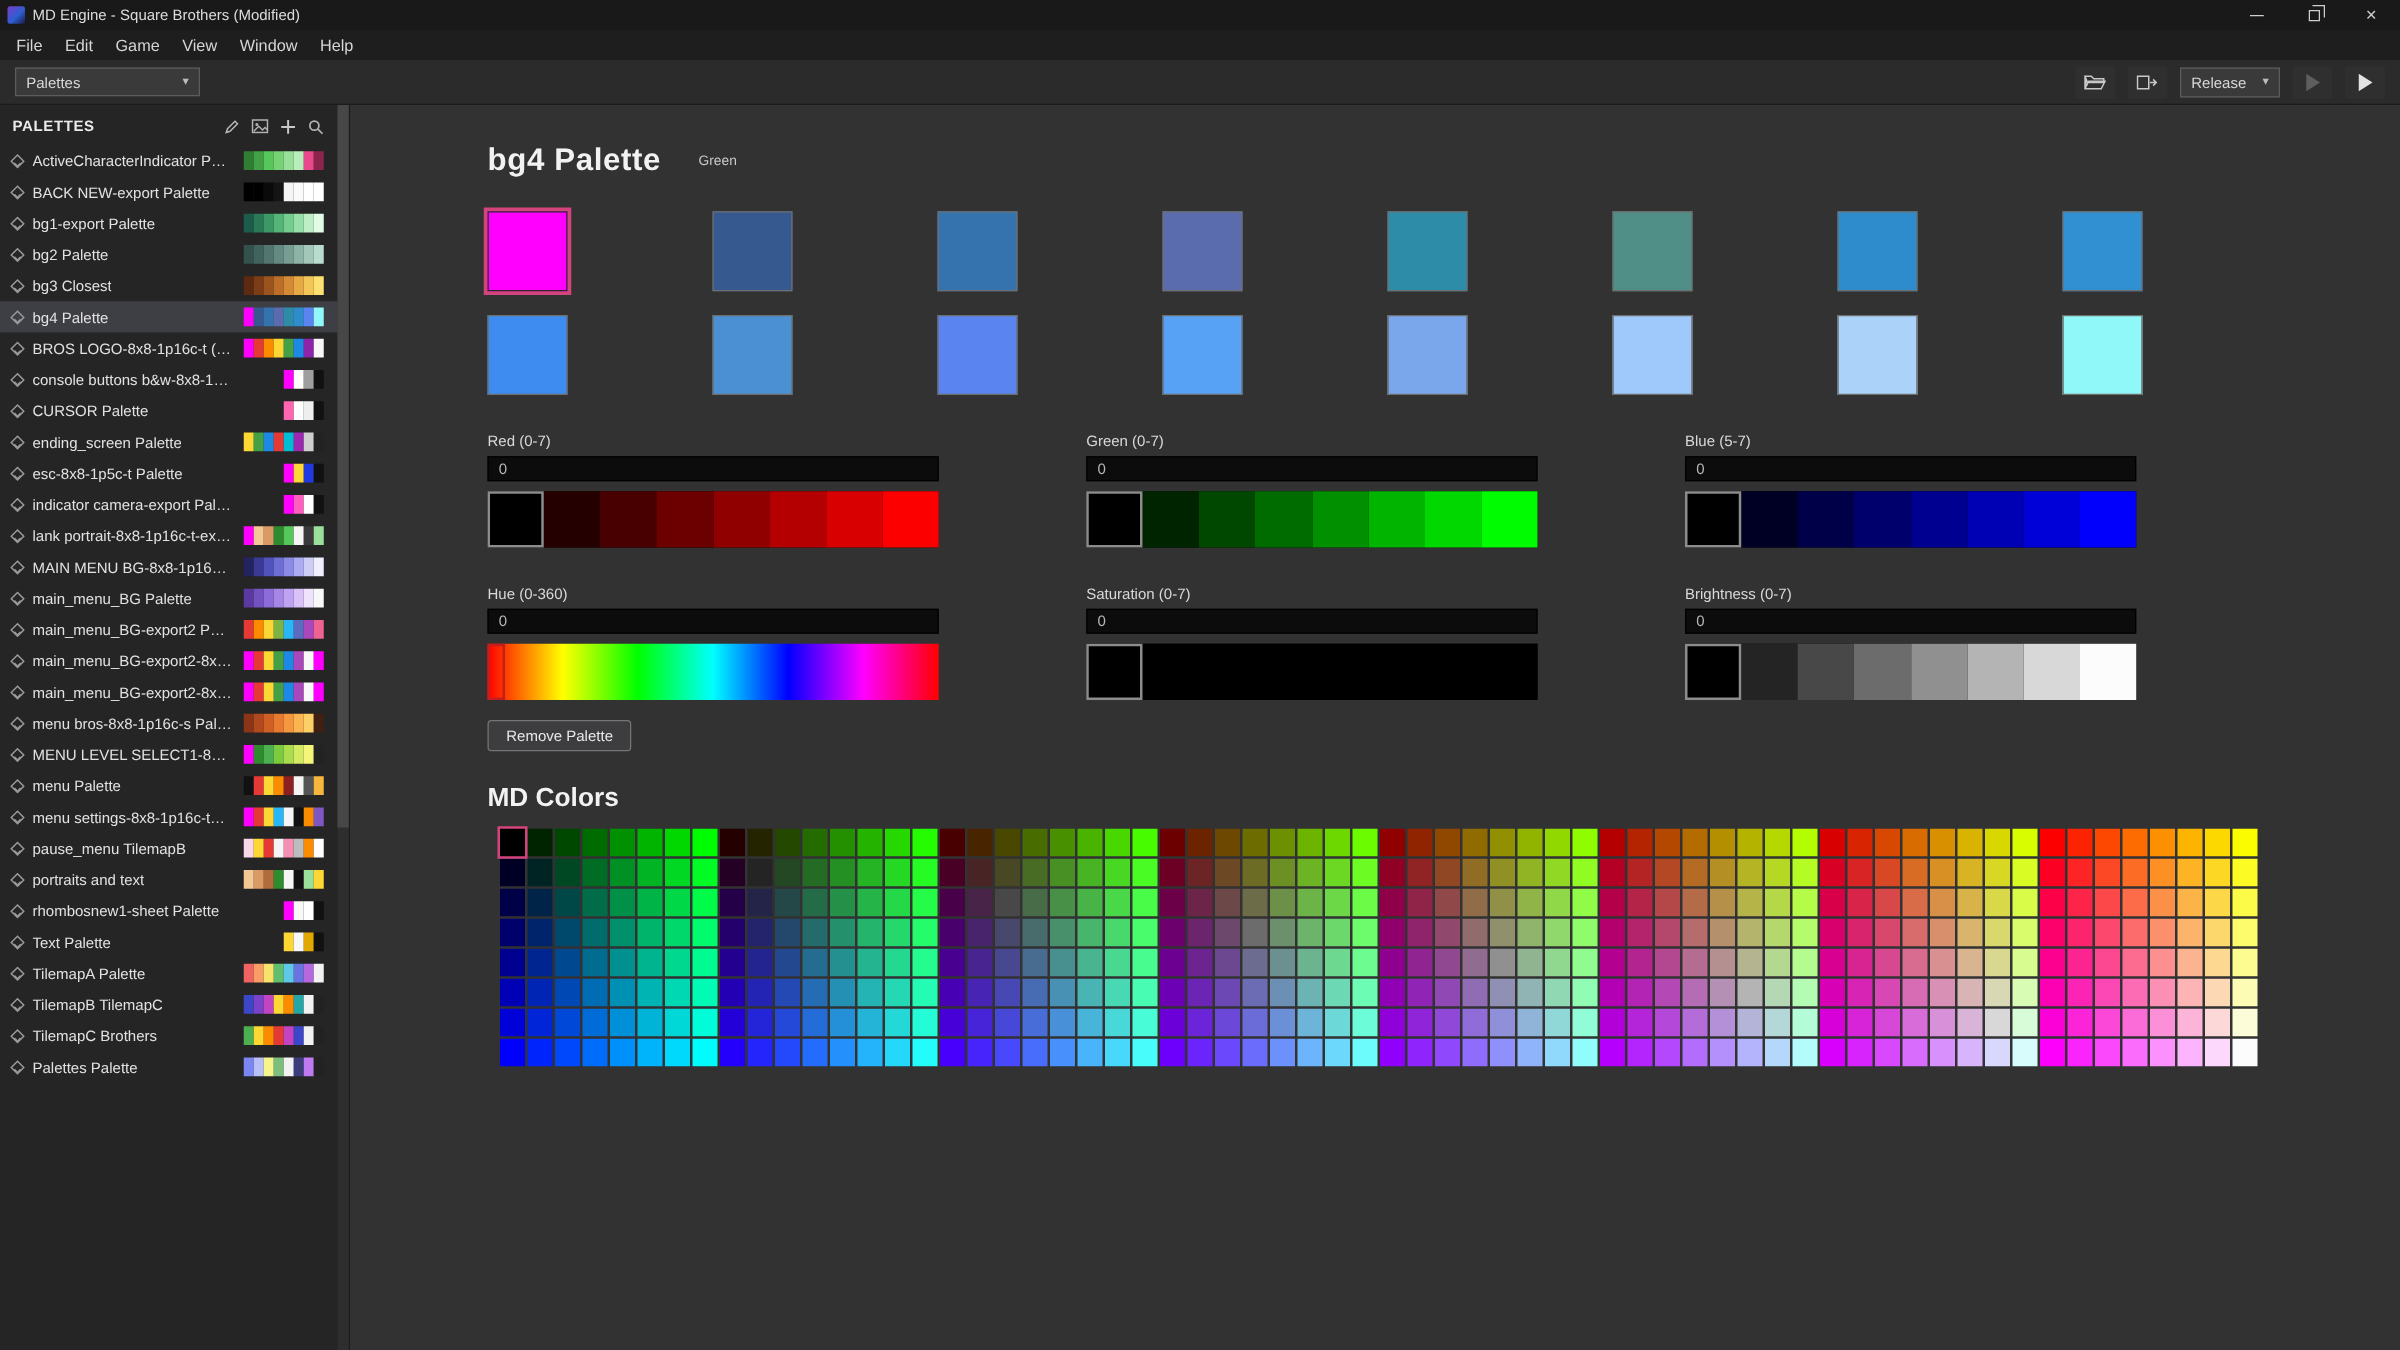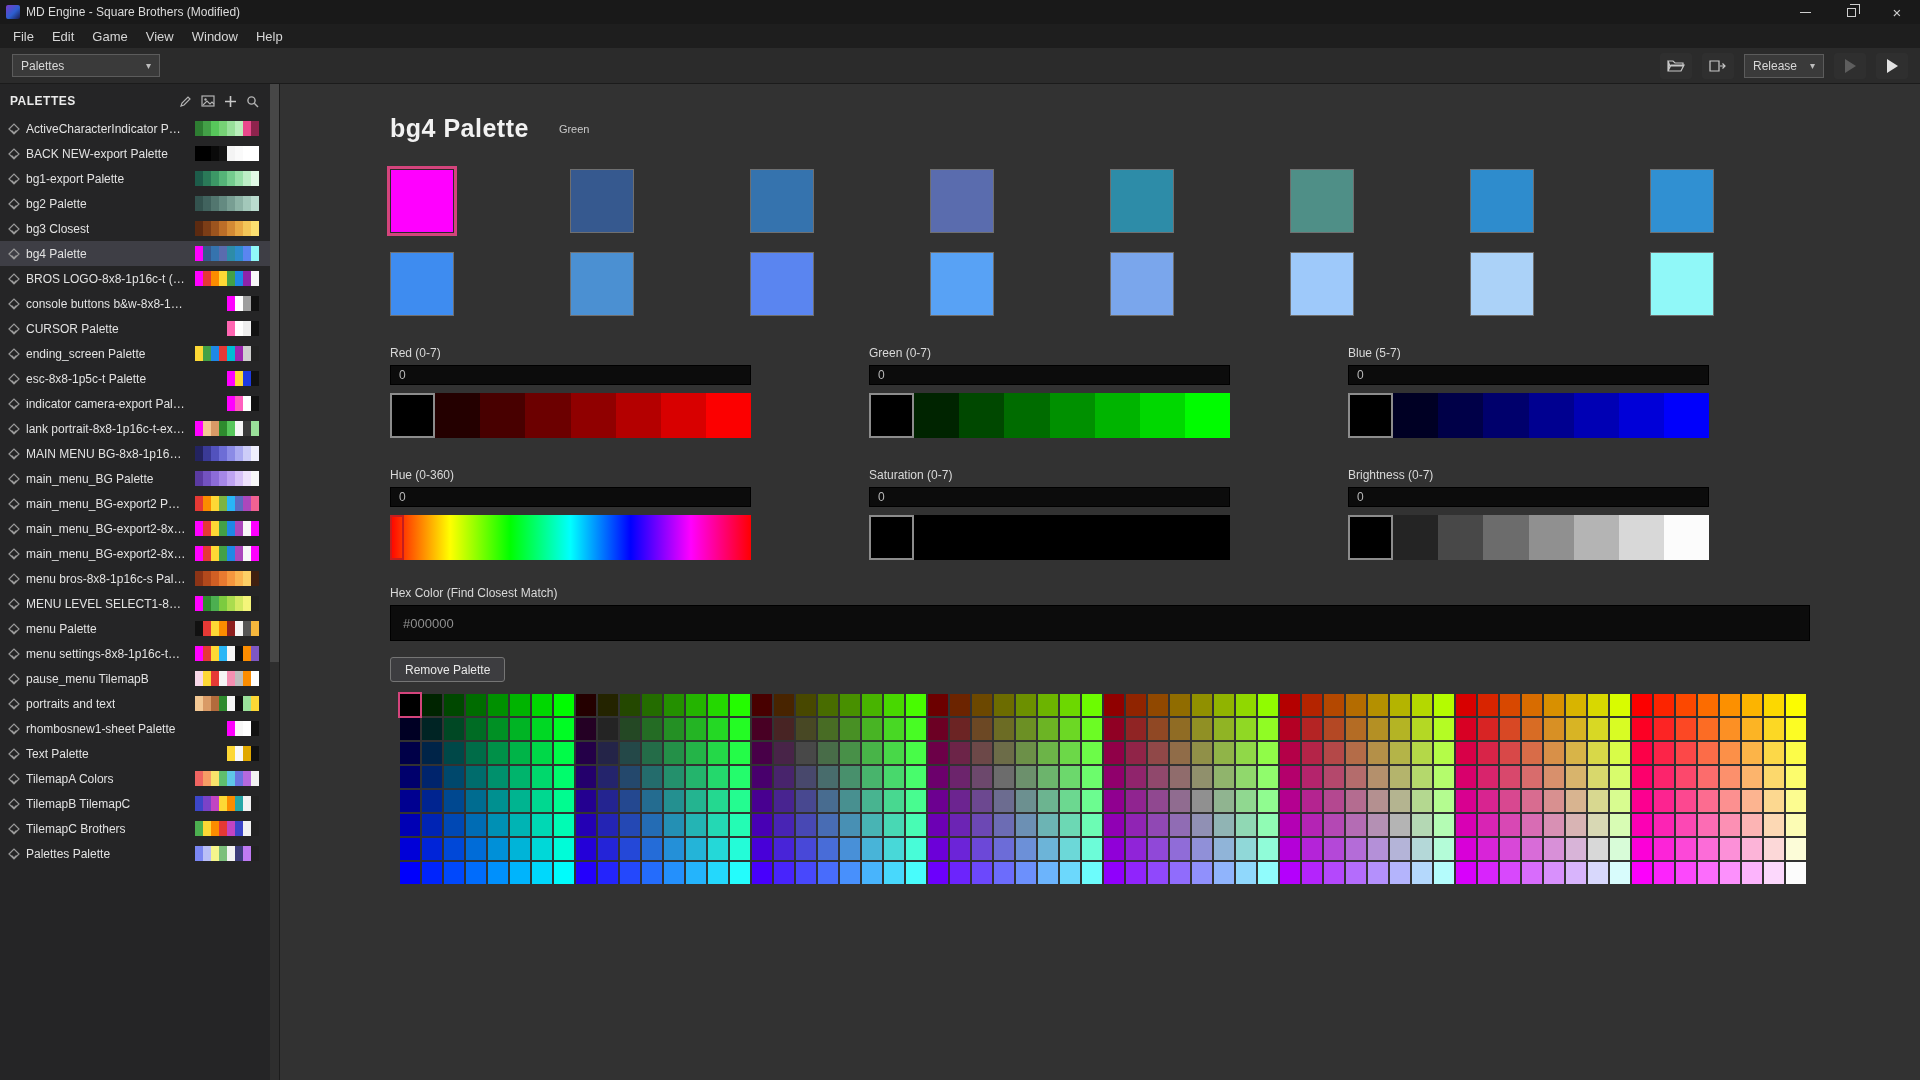--- a/index.html
+++ b/index.html
@@ -634,21 +634,21 @@
             <div class="pal-cell" style="background: rgb(224, 168, 0);"></div>
             <div class="pal-cell" style="background: rgb(17, 17, 17);"></div>
           </div>
   </div>
 
   <div class="pal-item">
     <svg class="pal-icon" width="12" height="12" viewBox="0 0 12 12">
       <path d="M1 6 L6 1 L11 6 L6 11 Z" fill="none" stroke="#9a9a9a" stroke-width="1.2"></path>
       <path d="M3.5 7.5 L6 10 L8.5 7.5" fill="none" stroke="#9a9a9a" stroke-width="1.2"></path>
     </svg>
-    <span class="pal-name">TilemapA Colors</span>
+    <span class="pal-name">TilemapA Palette</span>
     <div class="pal-strip">
             <div class="pal-cell" style="background: rgb(239, 100, 97);"></div>
             <div class="pal-cell" style="background: rgb(247, 157, 101);"></div>
             <div class="pal-cell" style="background: rgb(247, 226, 107);"></div>
             <div class="pal-cell" style="background: rgb(95, 191, 110);"></div>
             <div class="pal-cell" style="background: rgb(95, 199, 232);"></div>
             <div class="pal-cell" style="background: rgb(106, 116, 224);"></div>
             <div class="pal-cell" style="background: rgb(181, 105, 222);"></div>
             <div class="pal-cell" style="background: rgb(242, 242, 242);"></div>
           </div>
@@ -792,27 +792,24 @@
             <div class="slider-cell" style="background: rgb(72, 72, 72);"></div>
             <div class="slider-cell" style="background: rgb(108, 108, 108);"></div>
             <div class="slider-cell" style="background: rgb(144, 144, 144);"></div>
             <div class="slider-cell" style="background: rgb(180, 180, 180);"></div>
             <div class="slider-cell" style="background: rgb(216, 216, 216);"></div>
             <div class="slider-cell" style="background: rgb(252, 252, 252);"></div>
             <div class="slider-cursor" style="border-color: rgb(140, 140, 140);"></div>
           </div></div>
       </div>
 
-    <div class="hex-section">
-      <div class="slider-label">Hex Color (Find Closest Match)</div>
-      <input class="hex-input" value="#000000" style="">
-    </div>
 
     <button class="remove-btn">Remove Palette</button>
 
+    <h2 class="md-heading">MD Colors</h2>
     <div class="md-grid" id="md-grid">
         <div class="md-cell selected" style="background: rgb(0, 0, 0);"></div>
         <div class="md-cell" style="background: rgb(0, 36, 0);"></div>
         <div class="md-cell" style="background: rgb(0, 72, 0);"></div>
         <div class="md-cell" style="background: rgb(0, 108, 0);"></div>
         <div class="md-cell" style="background: rgb(0, 144, 0);"></div>
         <div class="md-cell" style="background: rgb(0, 180, 0);"></div>
         <div class="md-cell" style="background: rgb(0, 216, 0);"></div>
         <div class="md-cell" style="background: rgb(0, 252, 0);"></div>
         <div class="md-cell" style="background: rgb(36, 0, 0);"></div>

